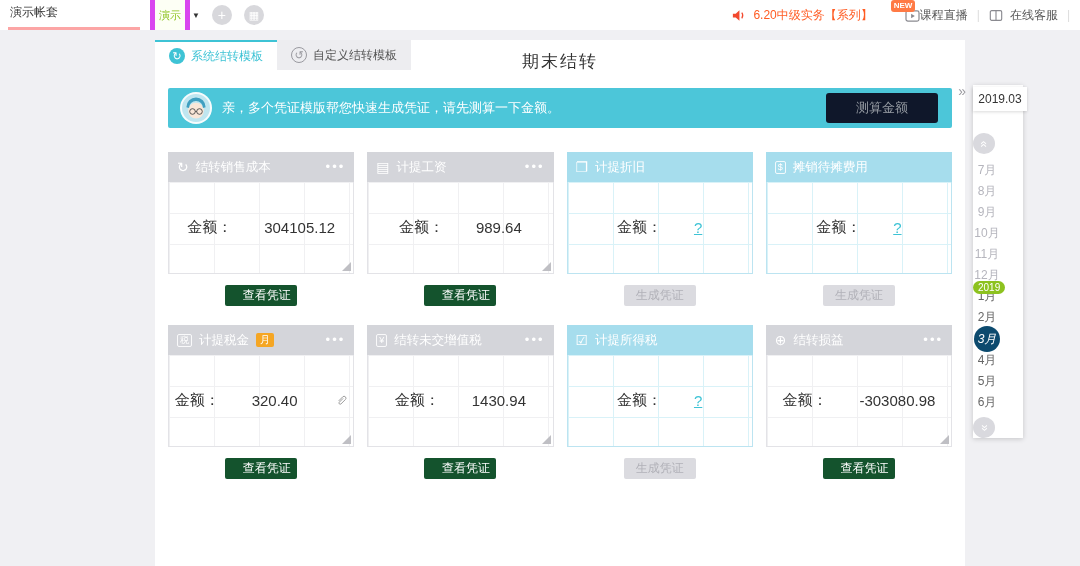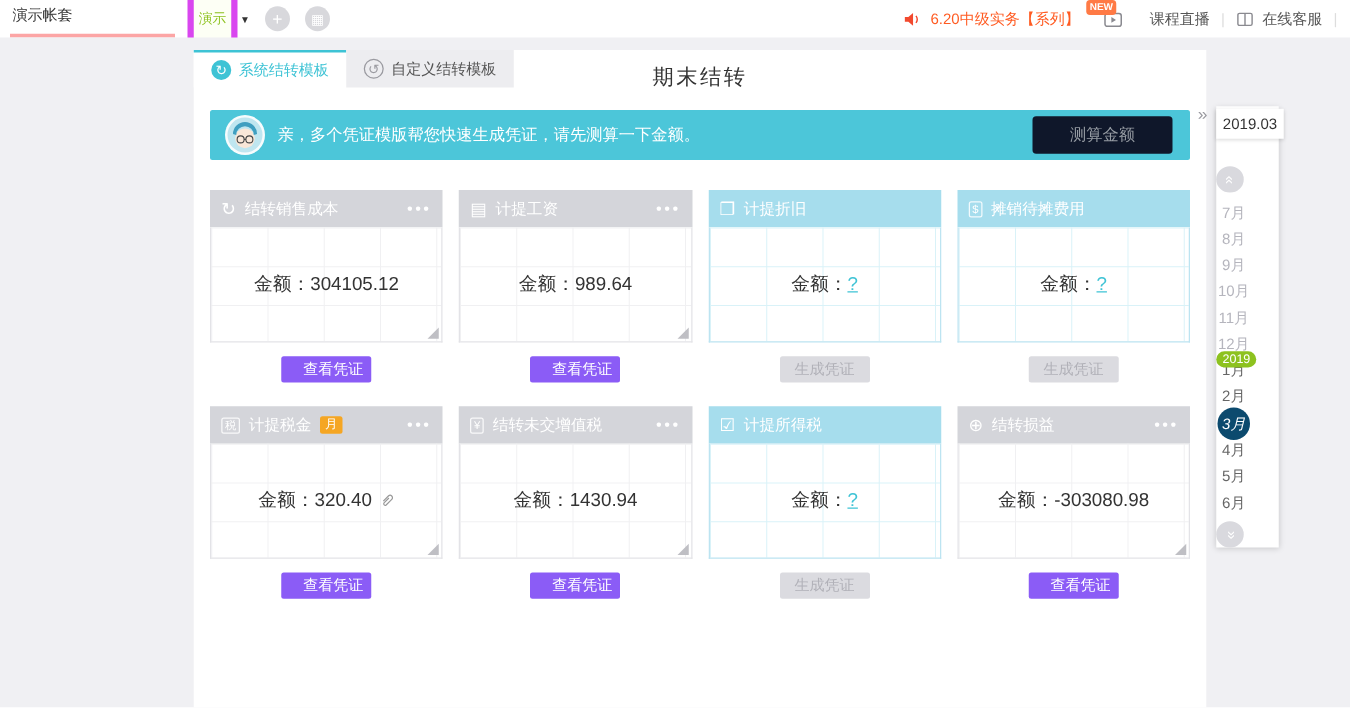--- a/index.html
+++ b/index.html
@@ -9,21 +9,21 @@
   
   .topbar { height:30px; background:#fff; display:flex; align-items:center; padding:0 8px; }
   .account-wrap { display:inline-block; width:132px; border-bottom:3px solid #fca5a5; padding:4px 2px 6px; }
   .account-name { font-size:12px; color:#333; }
   .demo-badge { display:inline-block; border:5px solid #d946ef; color:#8dc21f; font-size:11px; line-height:14px; padding:12px 4px; border-radius:2px; margin-left:10px; background:#fdfff5; }
   .caret { font-size:8px; color:#333; margin-left:2px; }
   .circle-btn { display:inline-flex; align-items:center; justify-content:center; width:20px; height:20px; border-radius:50%; background:#d8d8dc; color:#fff; font-size:14px; margin-left:12px; cursor:pointer; }
   .circle-btn.grid { font-size:11px; }
   .topbar-right { margin-left:auto; display:flex; align-items:center; gap:7px; }
   .promo-text { color:#ff5b22; font-size:12px; }
-  .live-wrap { position:relative; display:flex; align-items:center; gap:22px; margin-left:12px; }
+  .live-wrap { position:relative; display:flex; align-items:center; gap:0; margin-left:25px; }
   .new-badge { position:absolute; top:-7px; left:-14px; background:#ff7a45; color:#fff; font-size:8px; line-height:10px; padding:1px 3px; border-radius:3px; font-weight:bold; }
   .tb-link { color:#555; font-size:12px; cursor:pointer; }
   .sep { color:#ddd; margin:0 2px; }
   .icon-svg { display:inline-block; vertical-align:middle; }
 
   
   .main { position:relative; height:536px; background:#f0f0f3; }
   .content-panel { position:absolute; left:155px; top:10px; width:810px; bottom:0; background:#fff; }
 
   
@@ -45,32 +45,32 @@
   .cards-grid { display:grid; grid-template-columns:repeat(4,1fr); column-gap:13px; row-gap:19px; padding:24px 13px 0; }
   .card-wrap { display:flex; flex-direction:column; align-items:center; }
   .card { width:100%; }
   .card-header { height:30px; display:flex; align-items:center; padding:0 9px; color:#fff; font-size:12.5px; gap:7px; }
   .done .card-header { background:#d4d5da; }
   .pending .card-header { background:#a6dded; }
   .card-icon { font-size:14px; line-height:1; }
   .card-icon.boxed { font-size:9px; border:1px solid rgba(255,255,255,.85); padding:1px 2px; border-radius:2px; }
   .month-badge { background:#f5a623; color:#fff; font-size:10px; line-height:14px; padding:0 4px; border-radius:2px; }
   .card-menu { margin-left:auto; letter-spacing:2px; font-size:13px; cursor:pointer; line-height:10px; }
-  .card-body { position:relative; height:92px; display:flex; align-items:center; justify-content:center; font-size:15px; background-color:#fff; }
+  .card-body { position:relative; height:92px; display:flex; align-items:center; justify-content:center; font-size:15px; background-color:#fff;gap:32px; }
   .done .card-body { border:1px solid #e3e3e7; border-top:none;
     background-image:linear-gradient(to right,#f0f0f2 1px,transparent 1px),linear-gradient(to bottom,#f0f0f2 1px,transparent 1px);
     background-size:45px 31px; }
   .pending .card-body { border:1px solid #bce4f1; border-top:none;
     background-image:linear-gradient(to right,#d9f2f8 1px,transparent 1px),linear-gradient(to bottom,#d9f2f8 1px,transparent 1px);
     background-size:45px 31px; }
   .amount-value.link { color:#3ec3d5; text-decoration:underline; cursor:pointer; }
   .corner { position:absolute; right:2px; bottom:2px; width:0; height:0; border-style:solid; border-width:0 0 9px 9px; border-color:transparent transparent #bfbfc4 transparent; }
   .paperclip { margin-left:5px; display:inline-flex; }
   .card-btn { margin-top:11px; width:72px; height:21px; border:none; border-radius:2px; font-size:12px; font-family:inherit; cursor:pointer; }
-  .card-btn.green { background:#8b5cf6; color:#fff;padding-left:11px; }
+  .card-btn.green { background:#14532d; color:#fff;padding-left:11px; }
   .card-btn.disabled { background:#dbdbe0; color:#b1b1b8; cursor:default; }
 
   
   .collapse-arrow { position:absolute; right:114px; top:53px; color:#9a9aa0; font-size:14px; cursor:pointer; }
   .month-panel { position:absolute; right:57px; top:55px; width:50px; height:353px; background:#fff; box-shadow:0 1px 5px rgba(0,0,0,.18); display:flex; flex-direction:column; align-items:flex-start; }
   .period-label { width:54px; text-align:center; background:#fff; box-shadow:0 1px 3px rgba(0,0,0,.15); font-size:12px; color:#333; padding:5px 0; margin-top:2px; }
   .chev { width:22px; height:22px; border-radius:50%; background:#d9d9de; color:#fff; display:flex; align-items:center; justify-content:center; font-size:12px; cursor:pointer; }
   .chev-up { margin-top:22px; }
   .chev-up span { display:inline-block; transform:rotate(90deg); }
   .chev-down { margin-top:4px; }

